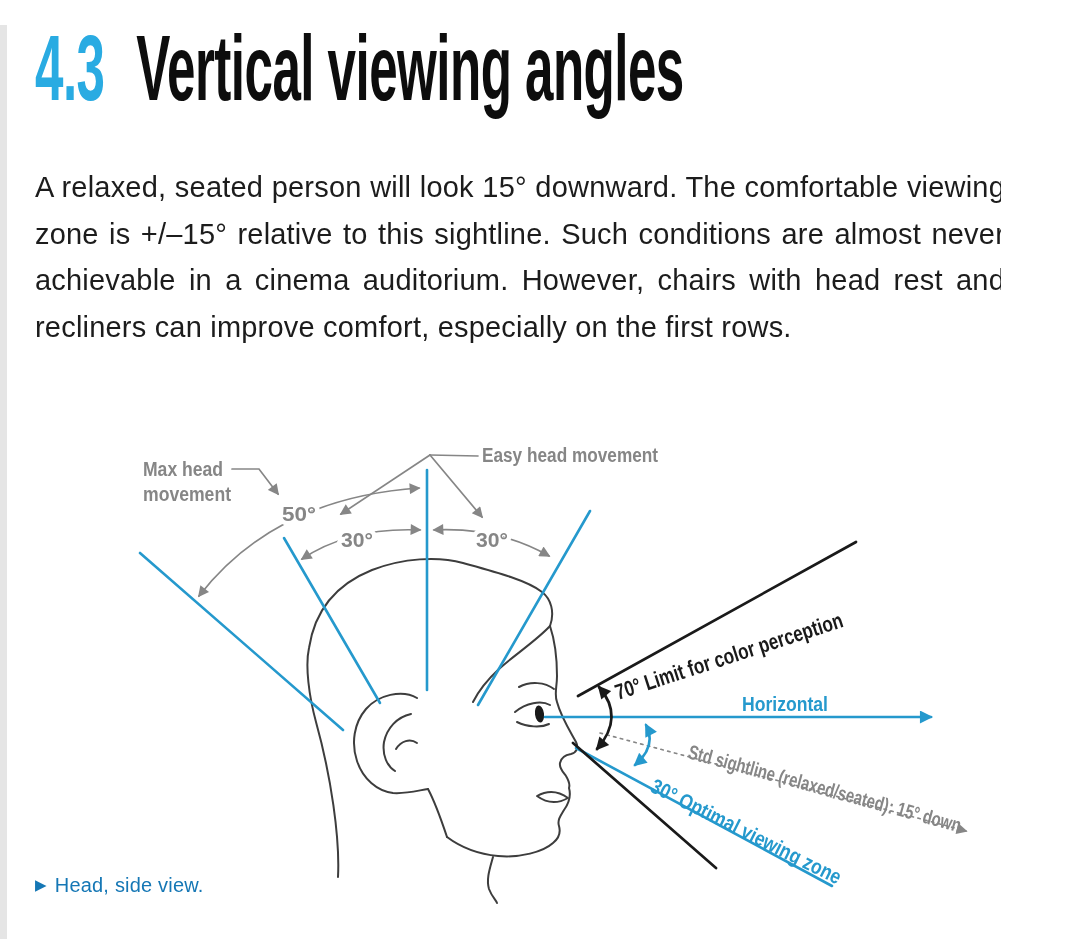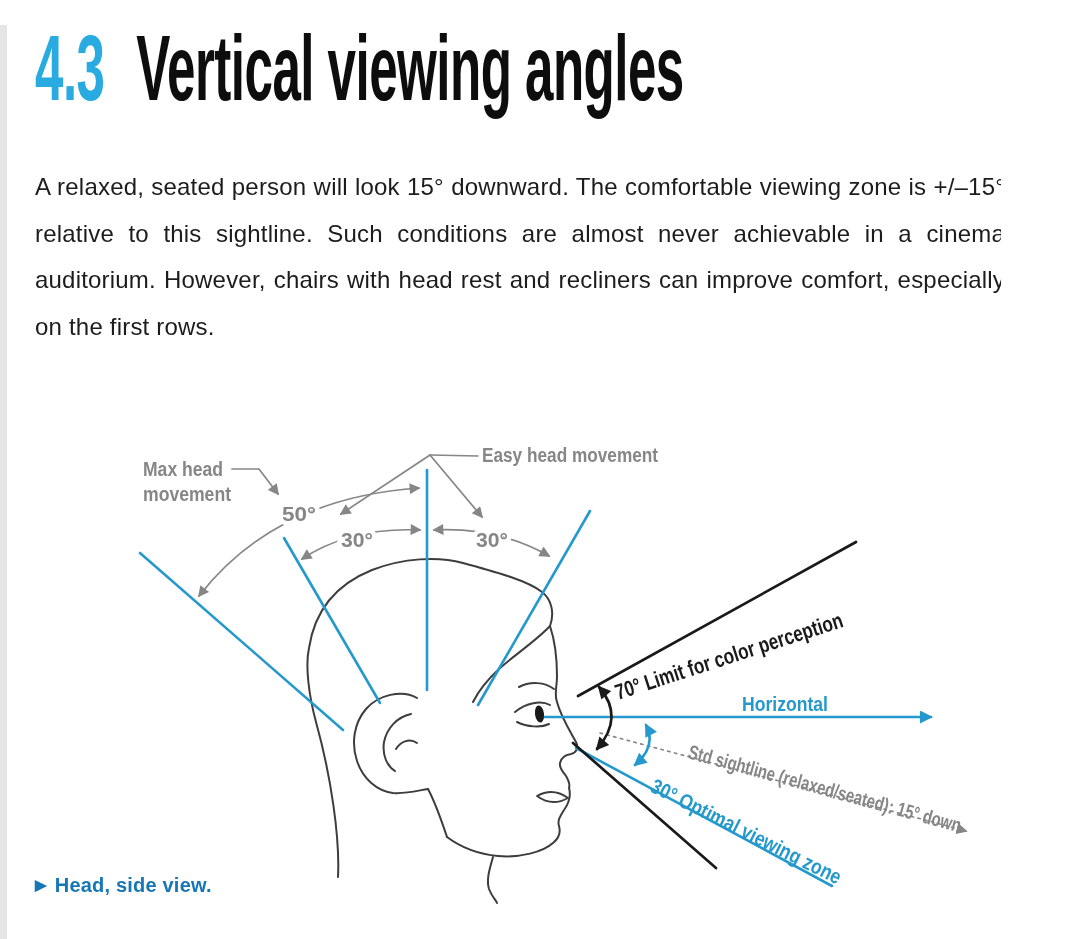--- a/index.html
+++ b/index.html
@@ -14,25 +14,25 @@
   html,body{margin:0;padding:0;background:#fff;}
   .page{position:relative;width:1001px;height:939px;background:#fff;overflow:hidden;
         font-family:"Liberation Sans",sans-serif;}
   .edge{position:absolute;left:0;top:25px;width:7px;height:914px;background:#e5e5e5;}
   h1.heading{position:absolute;left:35px;top:22px;margin:0;white-space:nowrap;
     font-size:93px;font-weight:bold;letter-spacing:-1px;line-height:1;
     transform:scaleX(0.55);transform-origin:0 0;}
   h1.heading .num{color:var(--accent-cyan);margin-right:58px;}
   h1.heading .ttl{color:#0d0d0d;}
   p.body{position:absolute;left:35px;top:164px;width:970px;margin:0;
-    font-size:24px;line-height:46.5px;letter-spacing:0.2px;color:var(--text-black);
+    font-size:29px;line-height:46.5px;letter-spacing:0.2px;color:var(--text-black);
     text-align:justify;}
   figure{margin:0;}
   svg.diagram{position:absolute;left:0;top:0;width:1080px;height:939px;}
-  figcaption{position:absolute;left:35px;top:874px;font-size:20px;font-weight:bold;
+  figcaption{position:absolute;left:35px;top:874px;font-size:20px;font-weight:normal;
     color:var(--caption-blue);letter-spacing:0.2px;}
   figcaption .mark{font-size:15px;margin-right:8px;position:relative;top:-2px;}
   
   .head-stroke{stroke:var(--outline-gray);stroke-width:2;fill:none;
     stroke-linecap:round;stroke-linejoin:round;}
   .cyan-stroke{stroke:var(--diagram-cyan);stroke-width:2.6;fill:none;stroke-linecap:round;}
   .gray-stroke{stroke:var(--label-gray);stroke-width:1.7;fill:none;stroke-linecap:round;}
   .black-stroke{stroke:var(--line-black);stroke-width:2.7;fill:none;stroke-linecap:round;}
   .dotted{stroke-dasharray:2.5 4.5;stroke-width:1.6;}
   text{font-family:"Liberation Sans",sans-serif;}

